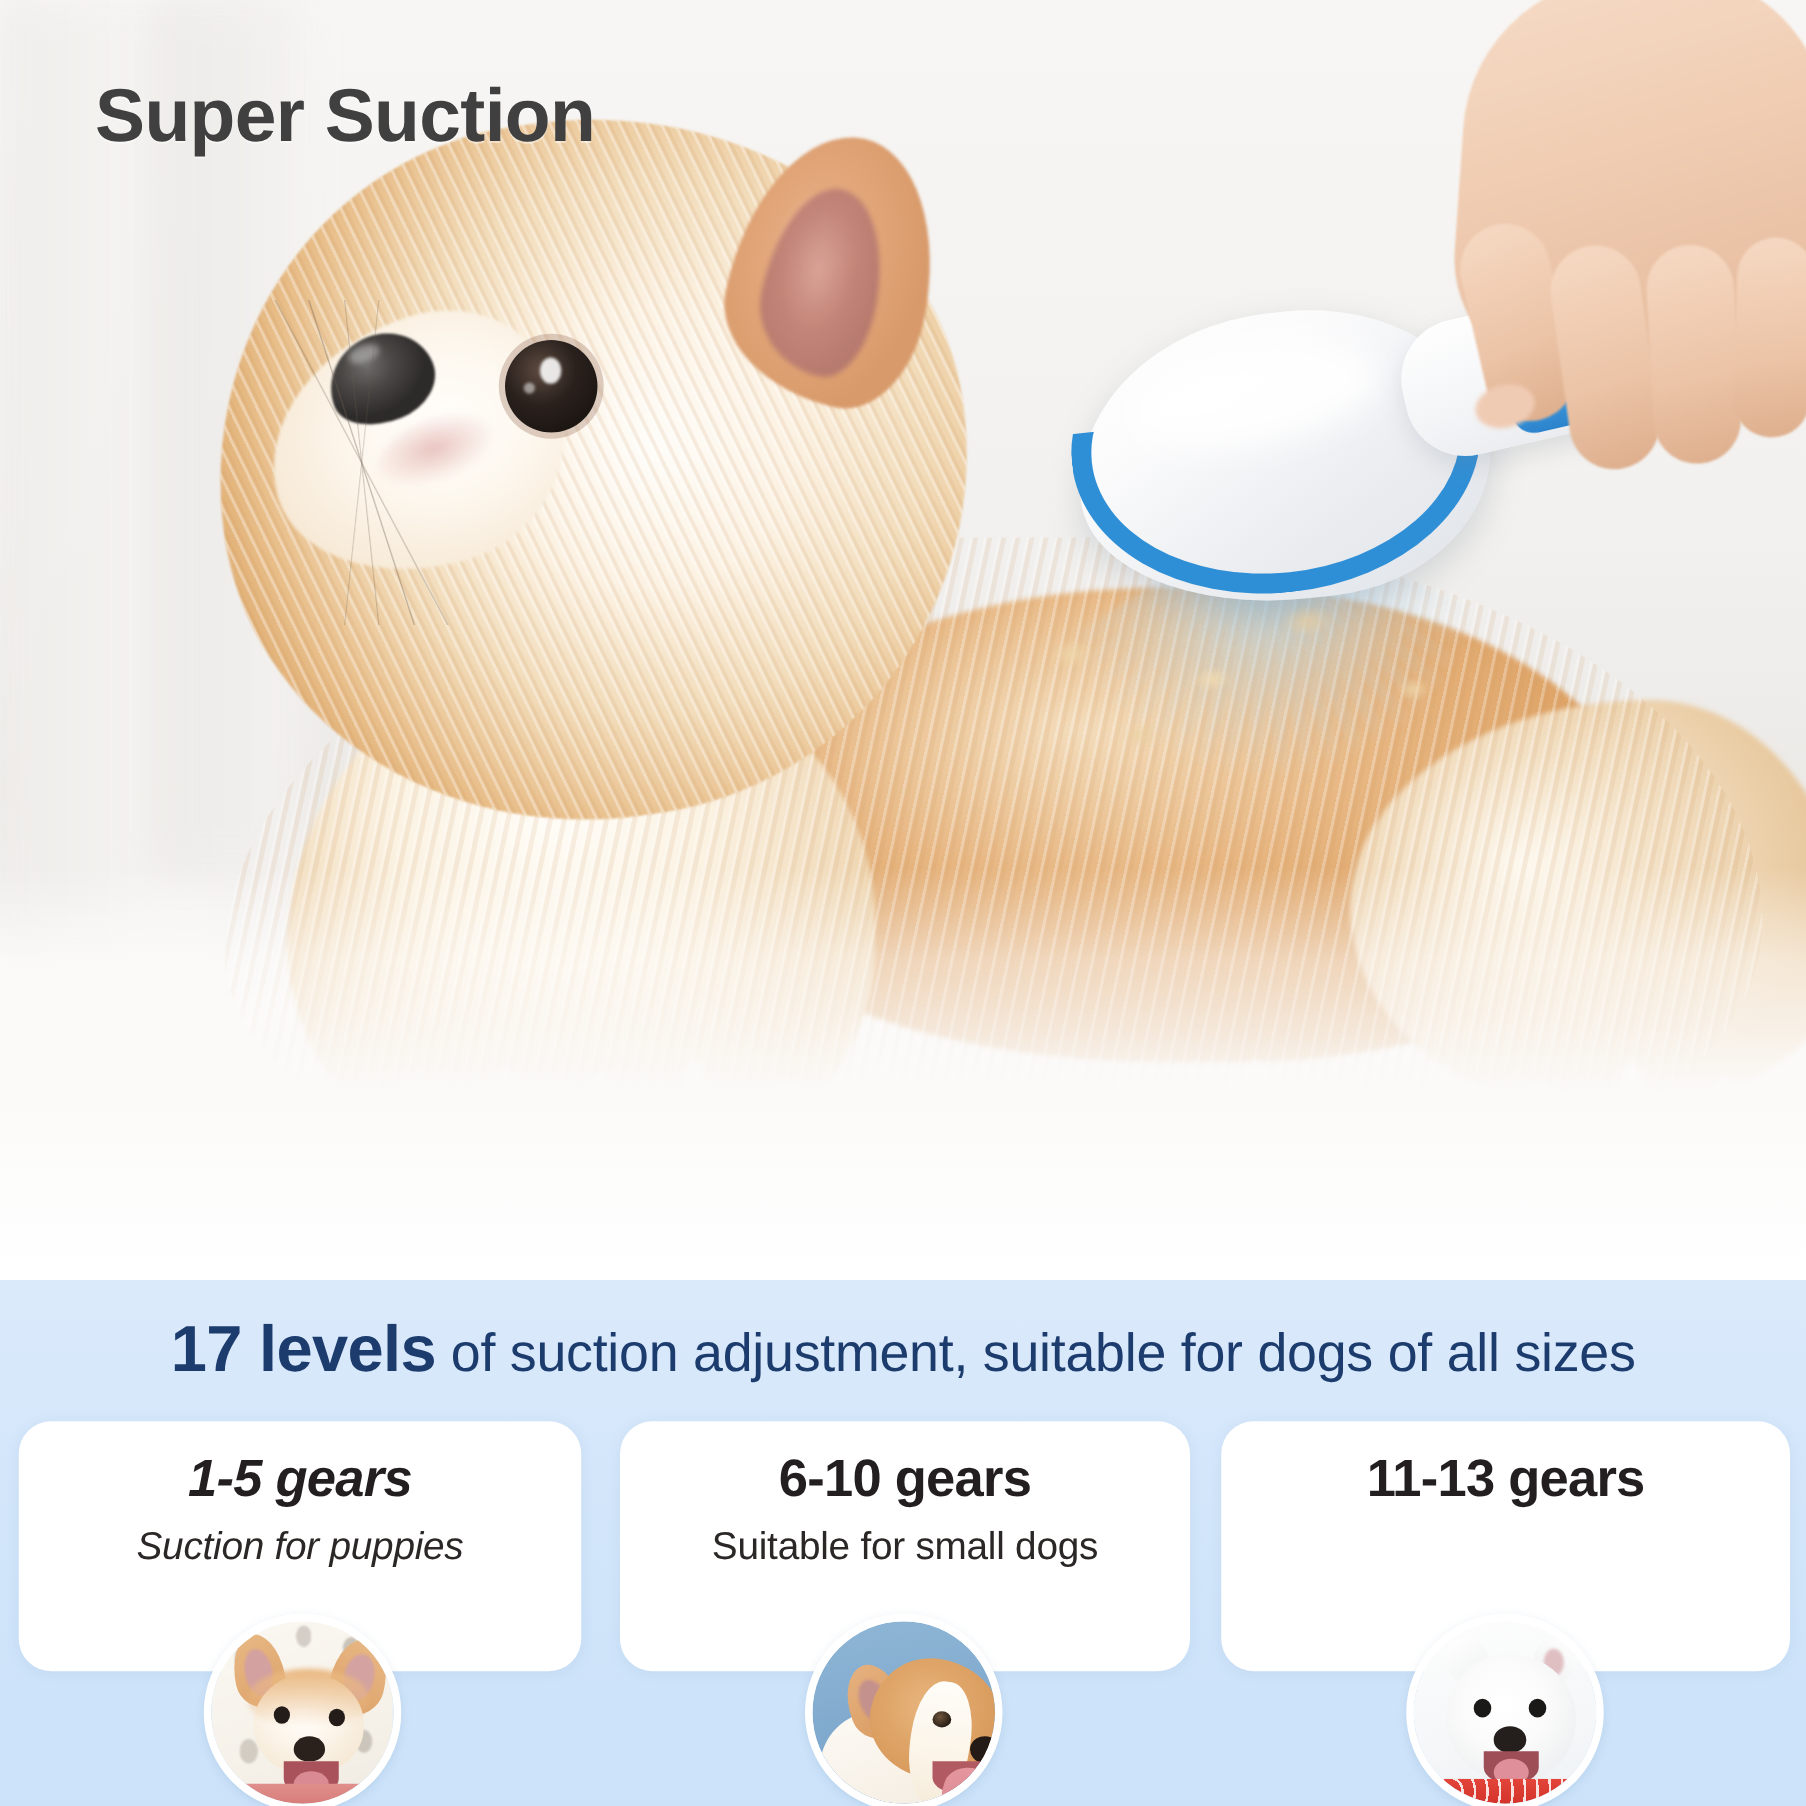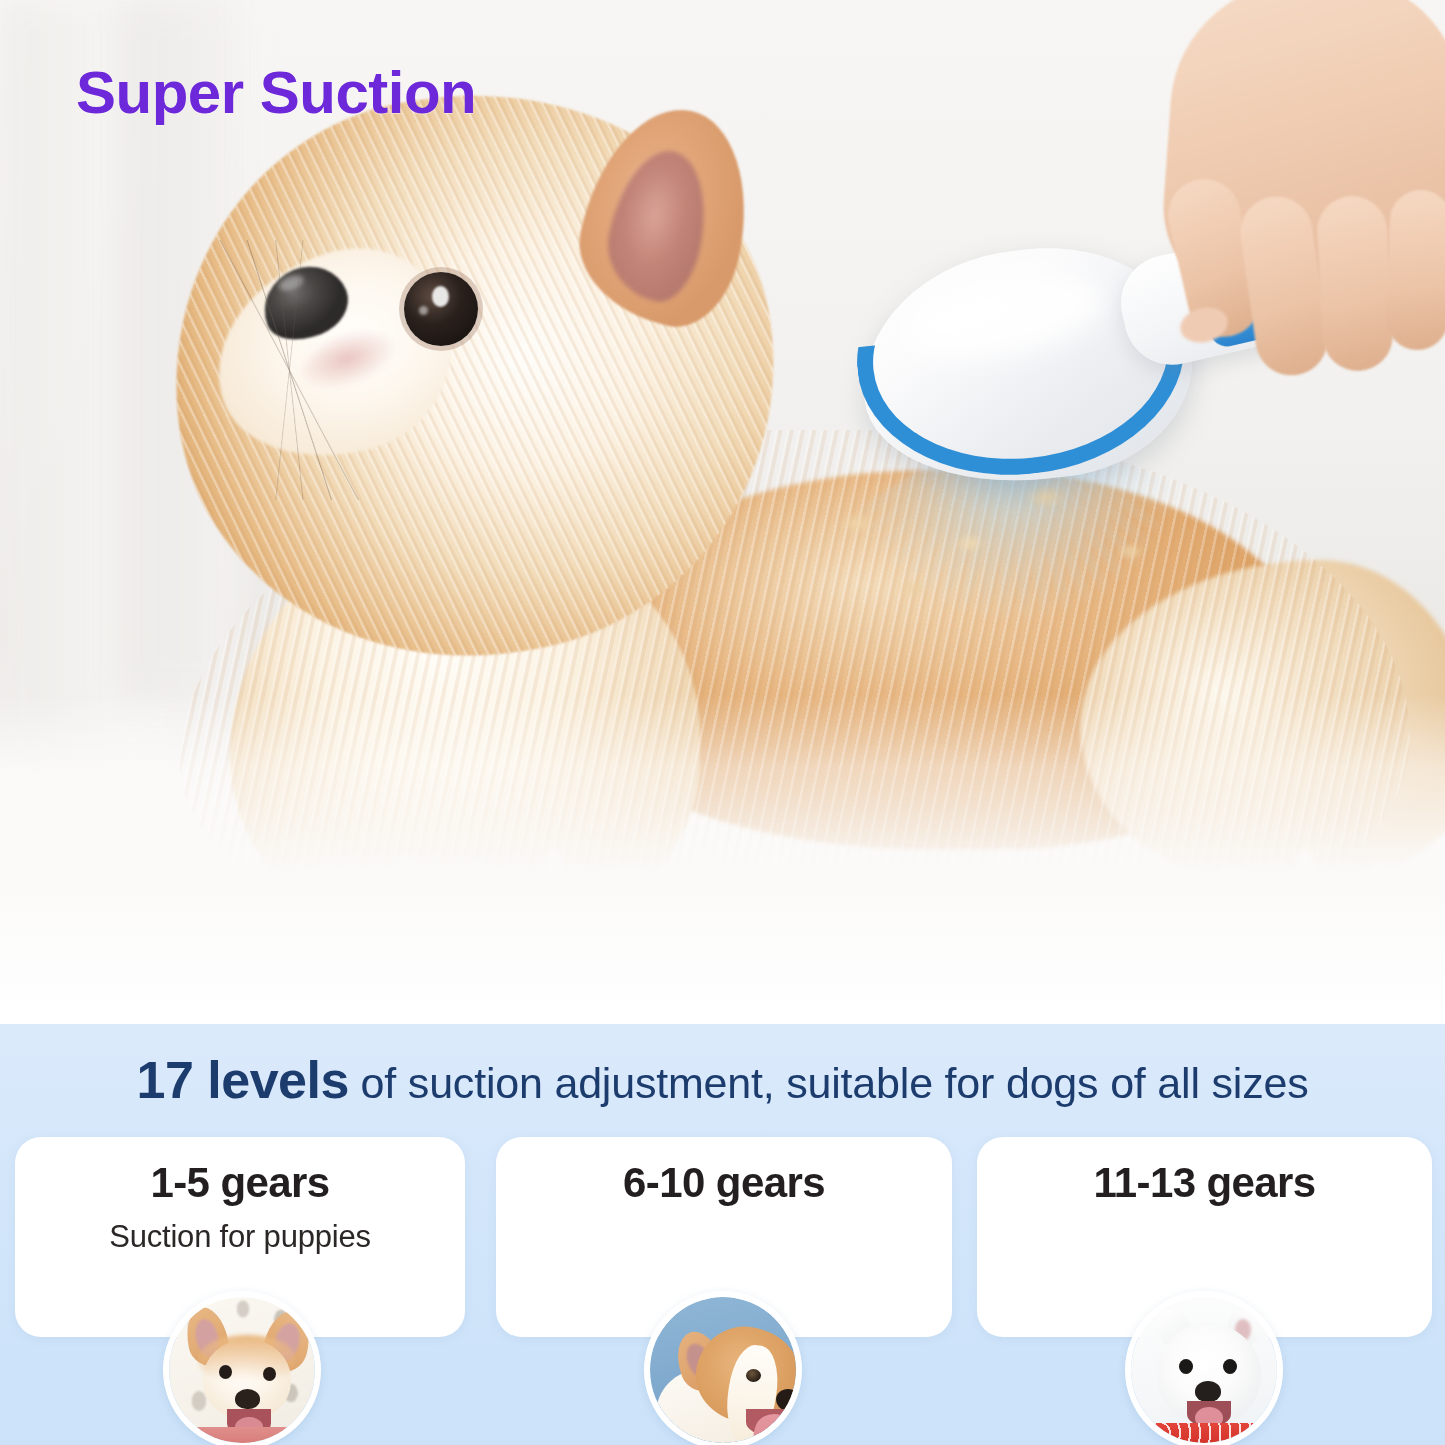--- a/index.html
+++ b/index.html
@@ -182,35 +182,35 @@
       radial-gradient(ellipse 26px 16px at 60px 40px,rgba(238,214,170,.85),transparent 70%),
       radial-gradient(ellipse 22px 14px at 170px 70px,rgba(242,220,178,.8),transparent 70%),
       radial-gradient(ellipse 30px 18px at 250px 30px,rgba(236,210,164,.8),transparent 70%),
       radial-gradient(ellipse 20px 13px at 330px 92px,rgba(240,216,172,.75),transparent 70%),
       radial-gradient(ellipse 24px 15px at 110px 110px,rgba(234,208,162,.7),transparent 70%);
     filter:blur(1.4px);transform:rotate(-5deg);}
 
   
   .hero-title{position:absolute;left:76px;top:58px;
     font-size:60px;font-weight:700;letter-spacing:-.5px;
-    color:#6d28d9;white-space:nowrap;
+    color:#404040;white-space:nowrap;
     text-shadow:0 1px 0 rgba(255,255,255,.45);}
 
   
   .banner{position:absolute;left:0;top:1024px;width:1445px;height:421px;
     background:linear-gradient(180deg,#dbeafb 0%,#d3e6fa 40%,#cbe2f9 100%);}
   .banner-head{position:absolute;left:0;top:26px;width:1445px;text-align:center;
     color:#1d3c6e;white-space:nowrap;}
   .banner-head .bold{font-size:52px;font-weight:700;letter-spacing:-.5px;}
   .banner-head .reg{font-size:43px;font-weight:400;letter-spacing:-.2px;}
 
   .cards{position:absolute;left:0;top:113px;width:1445px;height:308px;}
   .card{position:absolute;top:0;height:200px;background:#ffffff;border-radius:26px;
     box-shadow:0 2px 10px rgba(100,140,185,.10);}
-  .c1{left:15px;width:450px;}
+  .c1{left:15px;width:450px;font-style:italic;}
   .c2{left:496px;width:456px;}
   .c3{left:977px;width:455px;}
   .card-title{position:absolute;left:0;right:0;top:22px;text-align:center;
     font-size:42px;font-weight:700;color:#231f20;letter-spacing:-.6px;white-space:nowrap;}
   .card-sub{position:absolute;left:0;right:0;top:82px;text-align:center;
     font-size:31px;font-weight:400;color:#2b2726;letter-spacing:-.2px;white-space:nowrap;}
 
   .avatar{position:absolute;width:158px;height:158px;border-radius:50%;
     top:154px;overflow:hidden;border:6px solid #ffffff;box-sizing:border-box;
     box-shadow:0 2px 8px rgba(90,130,175,.16);}
@@ -402,20 +402,21 @@
           <div class="av1-nose"></div>
           <div class="av1-mouth">
             <div class="av1-tongue"></div>
           </div>
           <div class="av1-collar"></div>
         </div>
       </div>
 
       <div class="card c2">
         <div class="card-title">6-10 gears</div>
+        <div class="card-sub">Suitable for small dogs</div>
       </div>
       <div class="avatar a2">
         <div class="av-inner">
           <div class="av2-bg"></div>
           <div class="av2-body"></div>
           <div class="av2-ear"></div>
           <div class="av2-eari"></div>
           <div class="av2-head"></div>
           <div class="av2-blaze"></div>
           <div class="av2-eye"></div>

